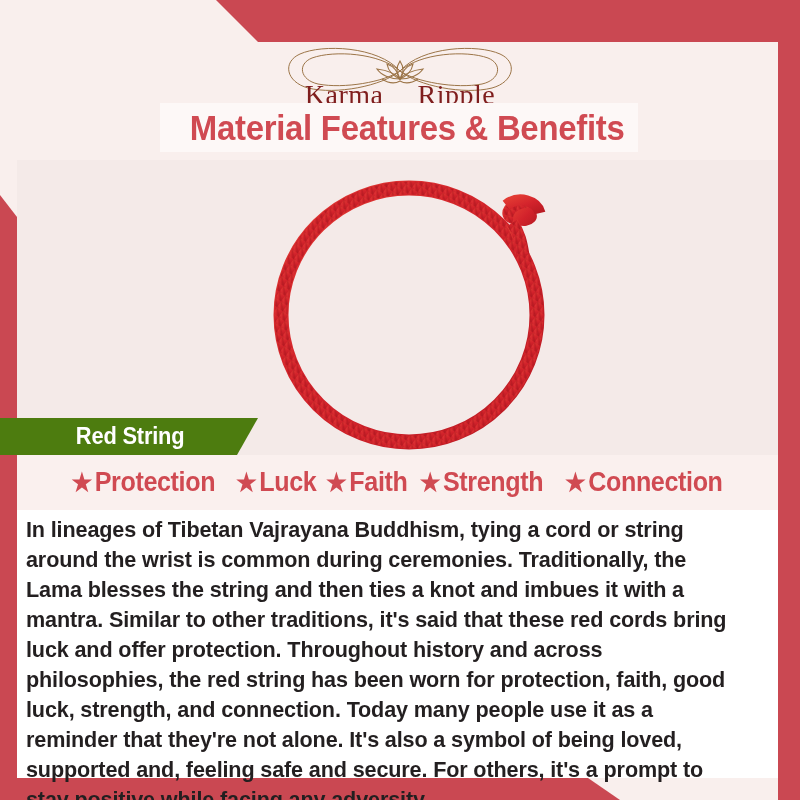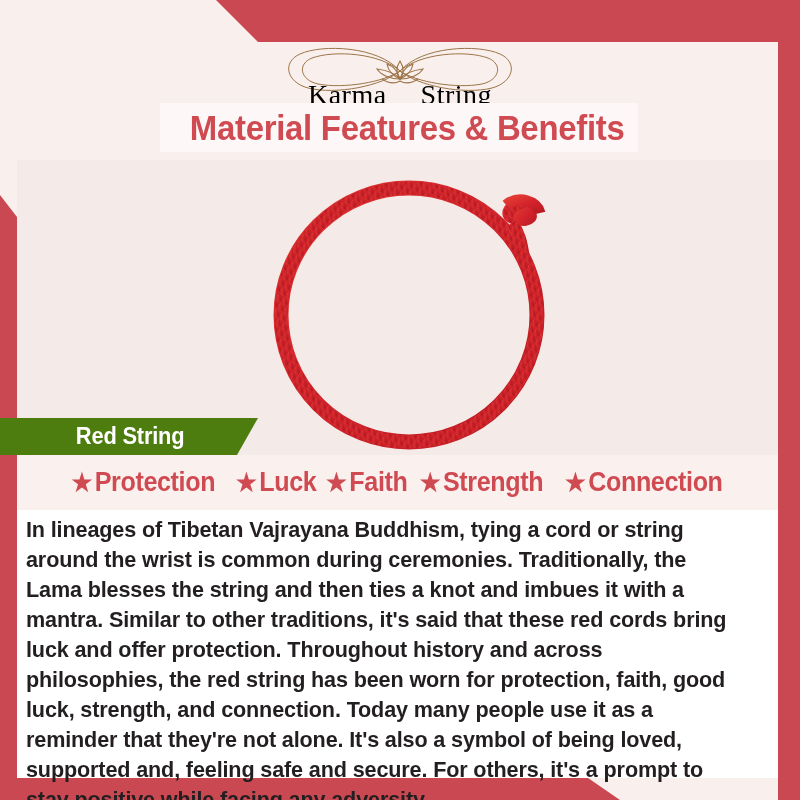--- a/index.html
+++ b/index.html
@@ -63,21 +63,21 @@
     width: 300px; height: 62px;
     display: flex;
     align-items: center;
     justify-content: center;
   }
   .logo-svg { position: absolute; left: 0; top: 0; }
   .logo-text {
     position: relative;
     font-family: "Liberation Serif", serif;
     font-size: 28px;
-    color: #000000;
+    color: #7f1d1d;
     letter-spacing: 0.5px;
     white-space: nowrap;
     display: flex;
     align-items: center;
     gap: 34px;
     margin-top: 48px;
   }
 
   
   .title-band {
@@ -212,21 +212,21 @@
           <path d="M150 21 C 146 27, 146 34, 150 39 C 154 34, 154 27, 150 21 Z"></path>
           <path d="M150 39 C 143 36, 138 30, 137 24 C 143 26, 148 32, 150 39 Z"></path>
           <path d="M150 39 C 157 36, 162 30, 163 24 C 157 26, 152 32, 150 39 Z"></path>
           <path d="M150 39 C 140 39, 131 35, 127 29 C 135 30, 145 33, 150 39 Z"></path>
           <path d="M150 39 C 160 39, 169 35, 173 29 C 165 30, 155 33, 150 39 Z"></path>
           <path d="M132 39 C 138 43, 145 44, 150 41 C 155 44, 162 43, 168 39"></path>
         </g>
       </svg>
       <div class="logo-text">
         <span>Karma</span>
-        <span>String</span>
+        <span>Ripple</span>
       </div>
     </div>
   </div>
 
   <div class="title-band">
     <span class="title-text">Material Features &amp; Benefits</span>
   </div>
 
   <div class="photo-area">
     <svg class="bracelet-svg" width="320" height="290" viewBox="0 0 320 290">

